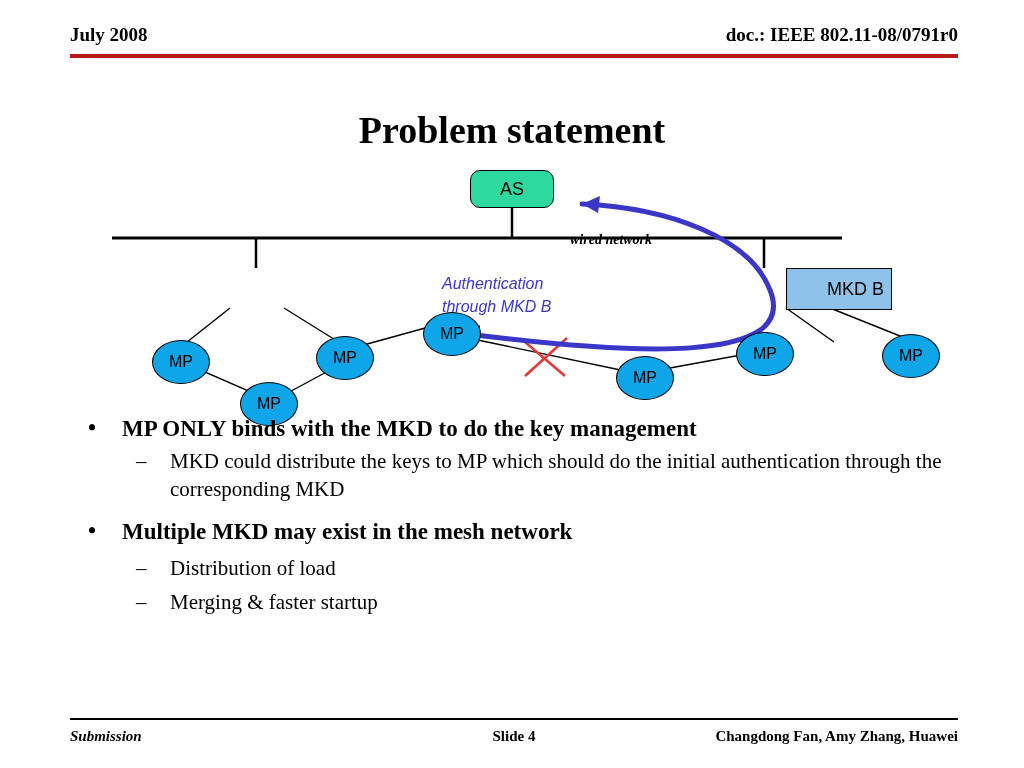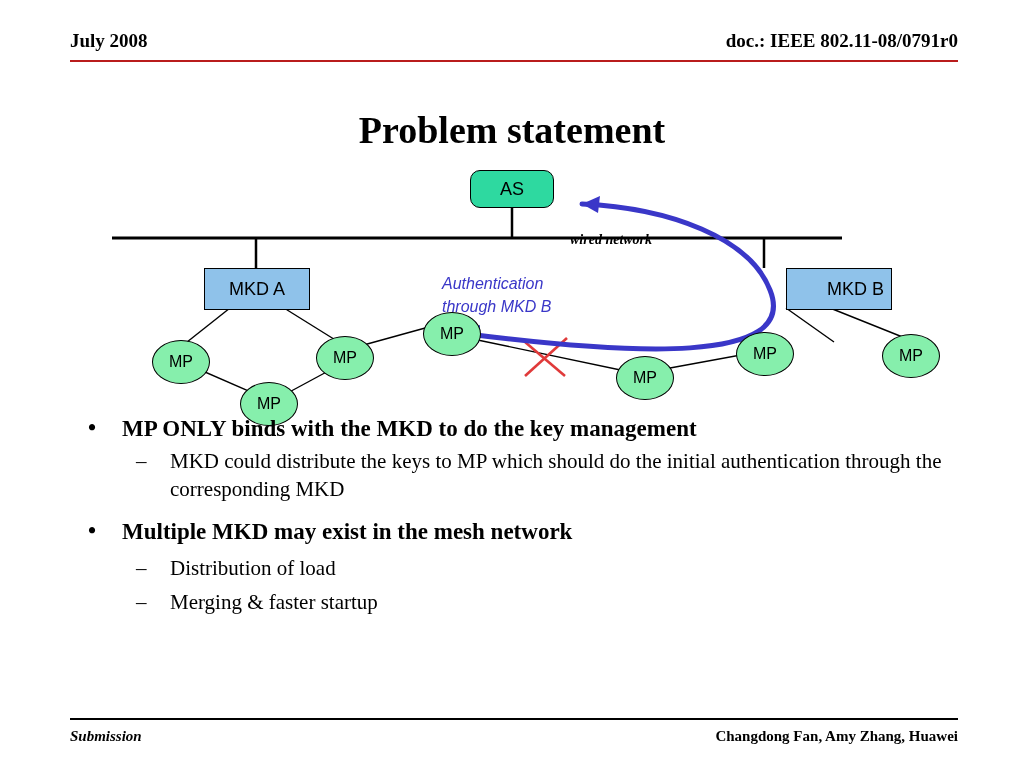--- a/index.html
+++ b/index.html
@@ -17,24 +17,24 @@
   .slide {
     position: absolute;
     left: 0; top: 0;
     width: 1024px;
     height: 768px;
   }
   
   .header {
     position: absolute;
     left: 70px;
-    top: 30px;
+    top: 24px;
     width: 888px;
     height: 30px;
-    border-bottom: 2px solid #b91c1c;
+    border-bottom: 4px solid #b91c1c;
   }
   .header-date {
     position: absolute;
     left: 0;
     top: 0;
     font-size: 19px;
     font-weight: bold;
     font-family: "Liberation Serif", serif;
     color: #000;
   }
@@ -87,21 +87,21 @@
     background: #2ed9a0;
   }
   .node-mkd {
     background: #8fc2ea;
   }
   .node-mp {
     position: absolute;
     box-sizing: border-box;
     border: 1px solid #000;
     border-radius: 50%;
-    background: #86efac;
+    background: #0ea5e9;
     font-family: "Liberation Sans", sans-serif;
     font-size: 16px;
     color: #000;
     display: flex;
     align-items: center;
     justify-content: center;
   }
   .label-wired {
     position: absolute;
     font-family: "Liberation Serif", serif;
@@ -236,23 +236,20 @@
       <polygon points="512,44 530,36 528,53" fill="#3a37c8"></polygon>
       <polygon points="390,173 410,165 409,183" fill="#3a37c8"></polygon>
     </svg>
 
     <div class="node-box node-as" style="left:400px; top:10px; width:84px; height:38px;border-radius:10px;">
       <span>AS</span>
     </div>
 
     <div class="label-wired" style="left:500px; top:72px;">wired network</div>
 
-    <div class="node-box node-mkd" style="left:134px; top:108px; width:106px; height:42px;">
-      <span>MKD A</span>
-    </div>
 
     <div class="node-box node-mkd" style="left:716px; top:108px; width:106px; height:42px;padding-left:33px;">
       <span>MKD B</span>
     </div>
 
     <div class="label-auth" style="left:372px; top:112px;">
       <div>Authentication</div>
       <div>through MKD B</div>
     </div>
 
@@ -289,16 +286,17 @@
   <div class="bullets">
     <div class="b1">MP ONLY binds with the MKD to do the key management</div>
     <div class="b2">MKD could distribute the keys to MP which should do the initial authentication through the corresponding MKD</div>
     <div class="b1" style="margin-top:16px;">Multiple MKD may exist in the mesh network</div>
     <div class="b2" style="margin-top:10px;">Distribution of load</div>
     <div class="b2" style="margin-top:6px;"> Merging &amp; faster startup</div>
   </div>
 
   <div class="footer">
     <div class="footer-left">Submission</div>
+    <div class="footer-center">Slide 4</div>
     <div class="footer-right">Changdong Fan, Amy Zhang, Huawei</div>
   </div>
 
 </div>
 
 </body></html>

